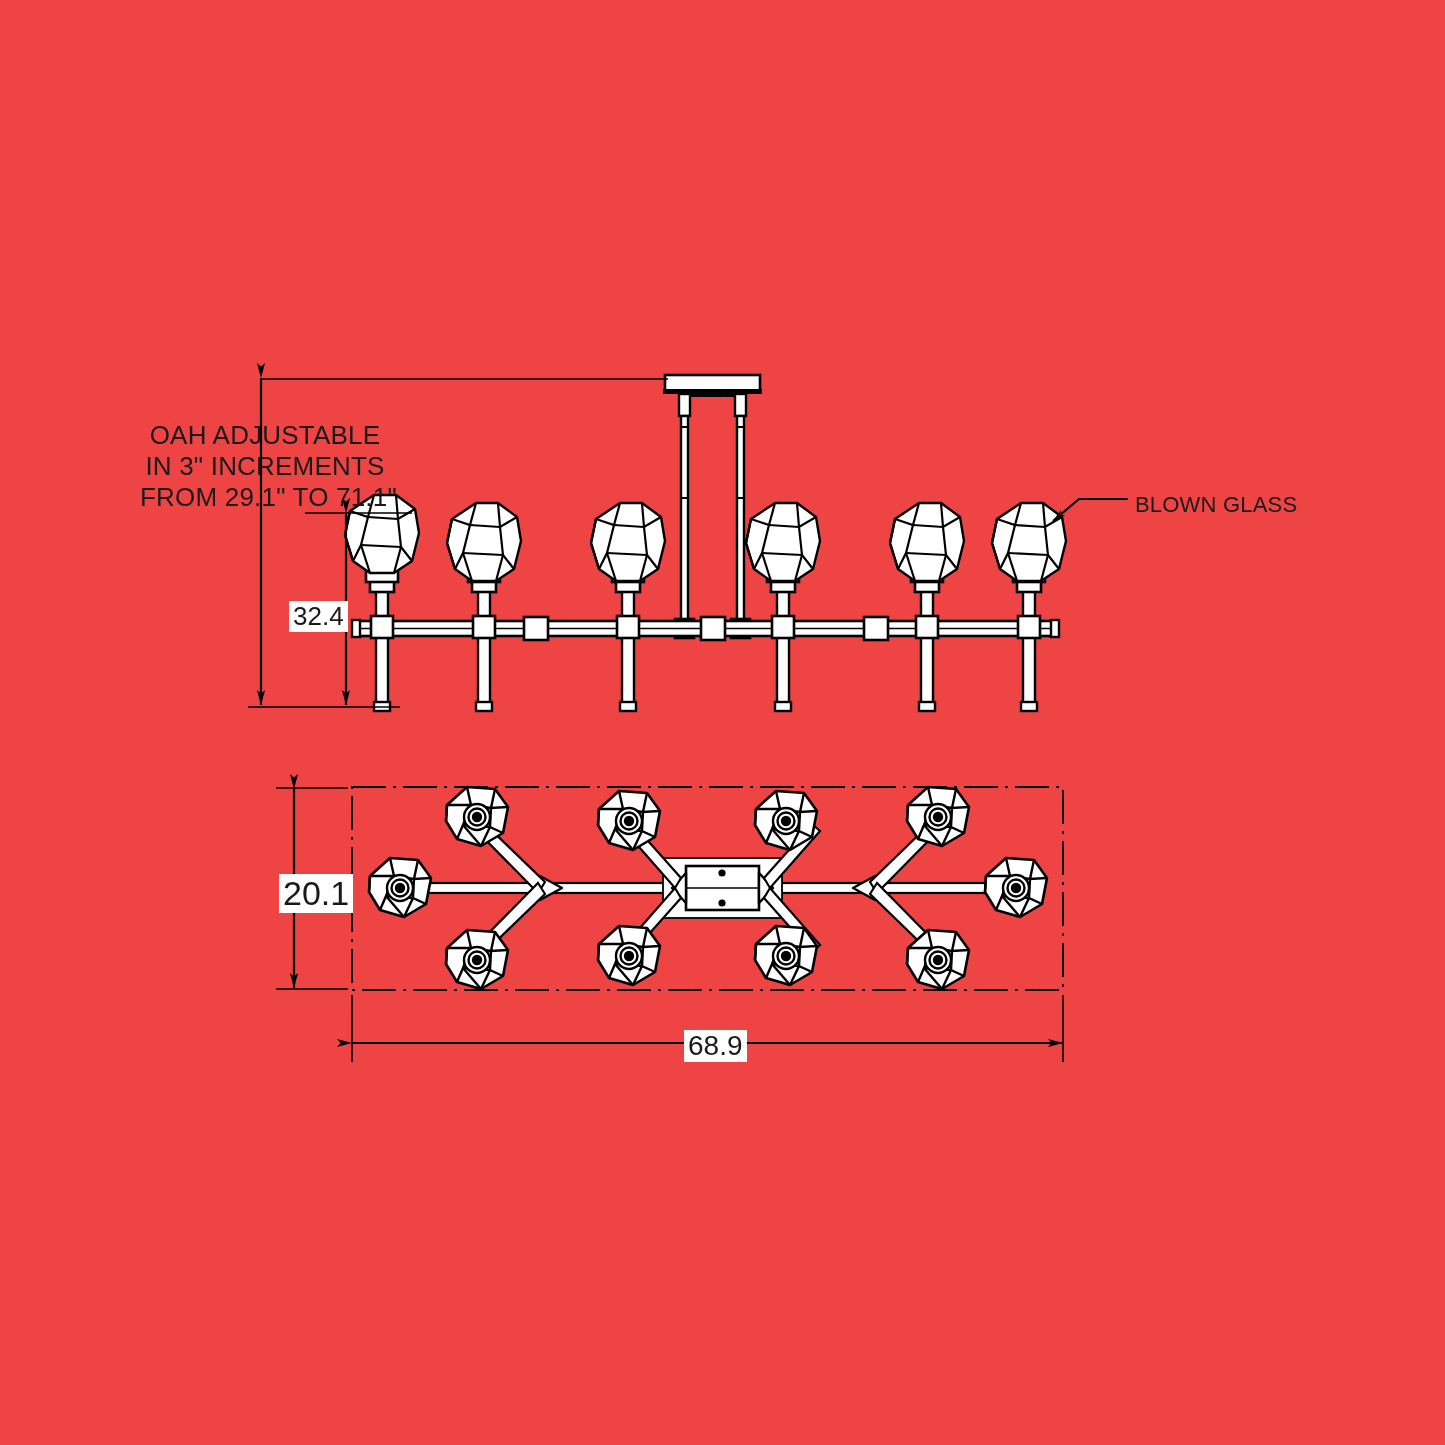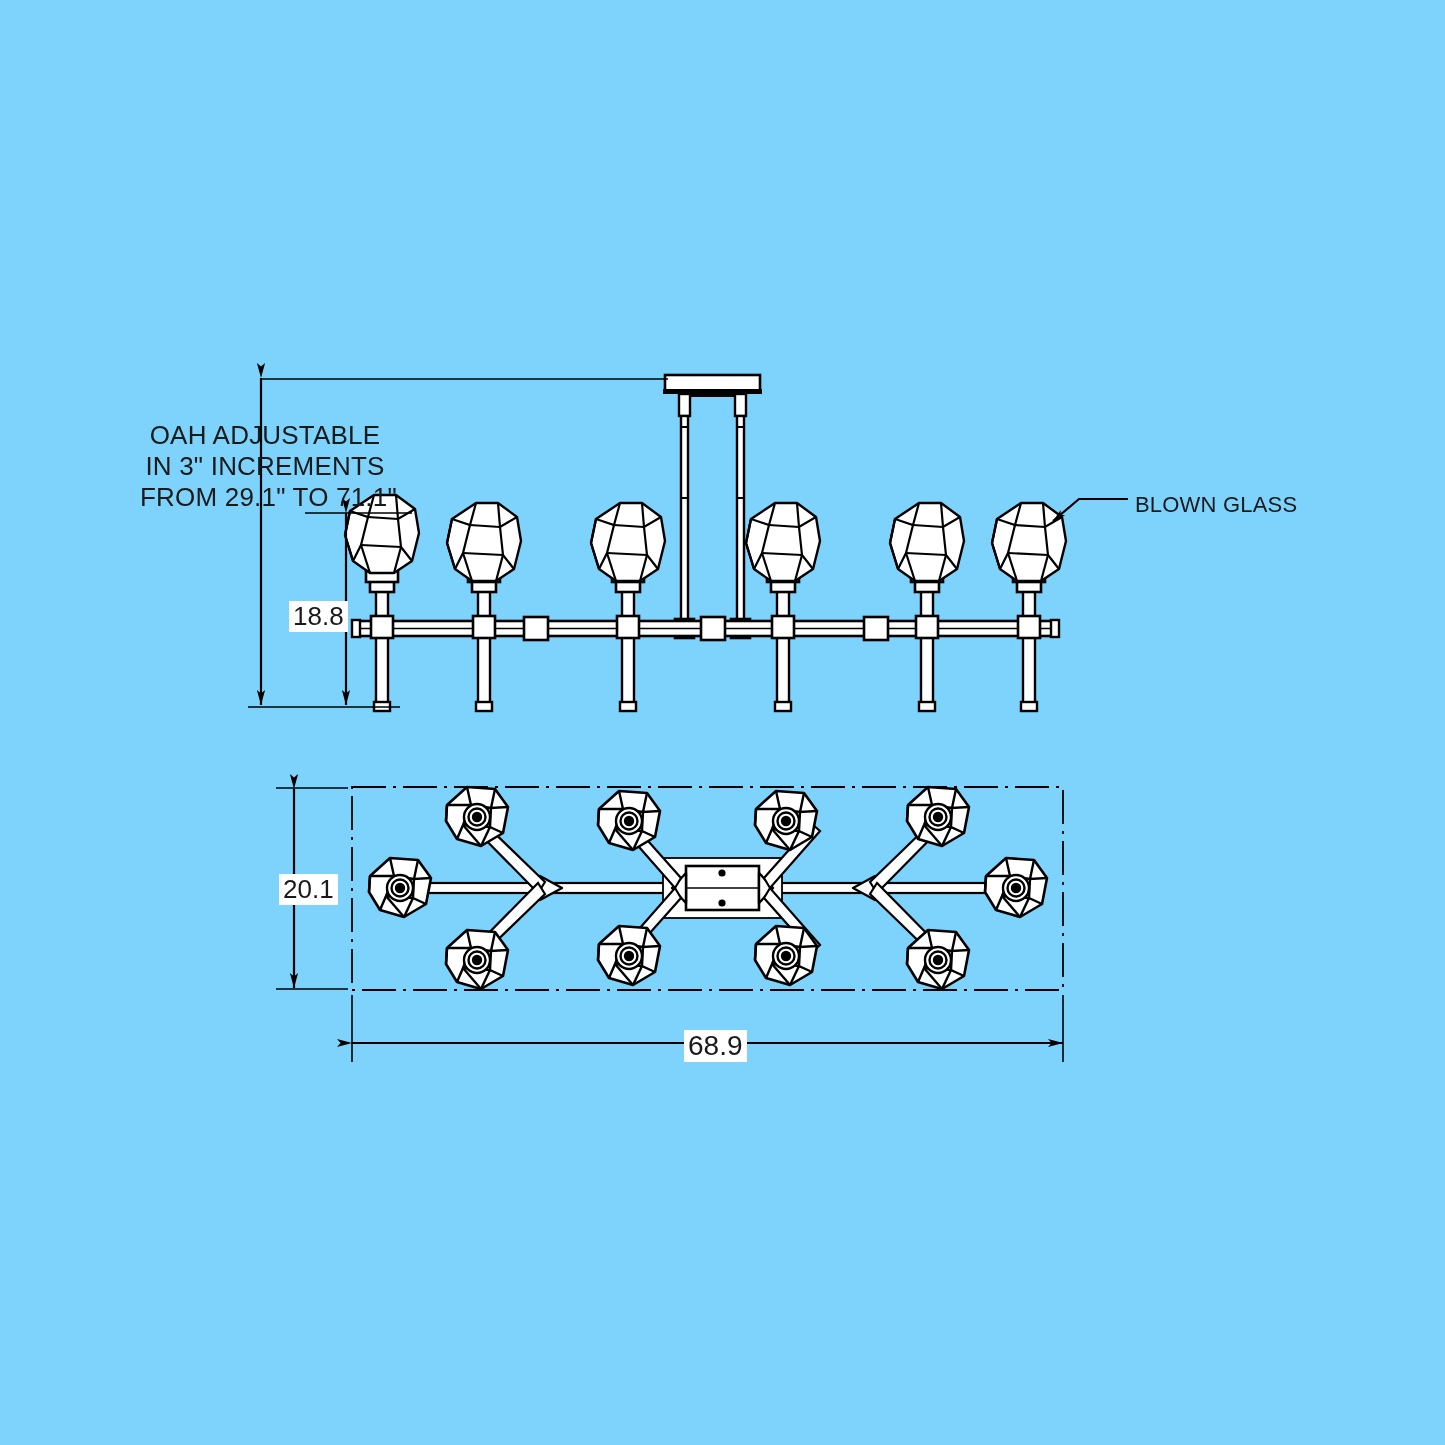--- a/index.html
+++ b/index.html
@@ -1,23 +1,23 @@
 <!DOCTYPE html>
 <html><head>
 <meta charset="utf-8">
 <style>
   html,body{margin:0;padding:0;background:#ffffff;}
   body{width:1445px;height:1445px;font-family:"Liberation Sans",sans-serif;}
-  #stage{position:relative;width:1445px;height:1445px;overflow:hidden;background:#7dd3fc;}
+  #stage{position:relative;width:1445px;height:1445px;overflow:hidden;background:#ef4444;}
   svg#drawing{position:absolute;left:0;top:0;width:1445px;height:1445px;}
   .note{position:absolute;color:#1a1a1a;white-space:pre;}
   #oah-note{left:140px;top:420px;font-size:26px;line-height:31px;text-align:center;width:250px;letter-spacing:.2px;}
   #blown-note{left:1135px;top:492px;font-size:22px;letter-spacing:.2px;}
   #dim-188{left:289px;top:601px;font-size:26px;}
-  #dim-201{left:279px;top:874px;font-size:26px;text-align:right;}
+  #dim-201{left:279px;top:874px;font-size:34px;text-align:right;}
   #dim-689{left:684px;top:1030px;font-size:28px;}
   .dimtext{background:#fff;padding:0 4px;}
 </style>
 </head>
 <body>
 
 <div id="stage">
 
 <svg id="drawing" viewBox="0 0 1445 1445">
   <defs>
@@ -235,17 +235,17 @@
       <line x1="352" y1="995" x2="352" y2="1062" stroke="#000" stroke-width="1.6"></line>
       <line x1="1063" y1="995" x2="1063" y2="1062" stroke="#000" stroke-width="1.6"></line>
     </g>
   </g>
 </svg>
 
 <div class="note" id="oah-note">OAH ADJUSTABLE
 IN 3" INCREMENTS
 FROM 29.1" TO 71.1"</div>
 <div class="note" id="blown-note">BLOWN GLASS</div>
-<div class="note dimtext" id="dim-188">18.8</div>
+<div class="note dimtext" id="dim-188">32.4</div>
 <div class="note dimtext" id="dim-201">20.1</div>
 <div class="note dimtext" id="dim-689">68.9</div>
 
 </div>
 
 </body></html>

